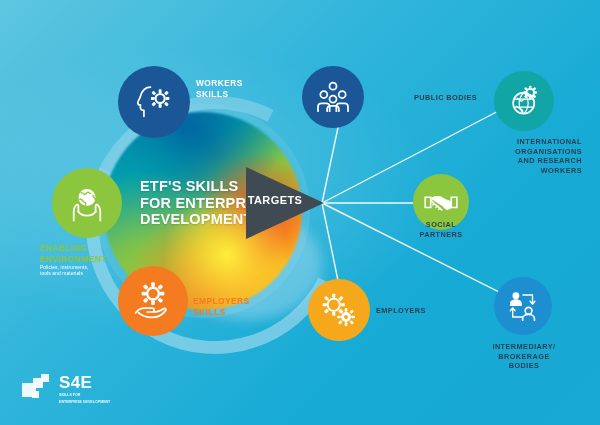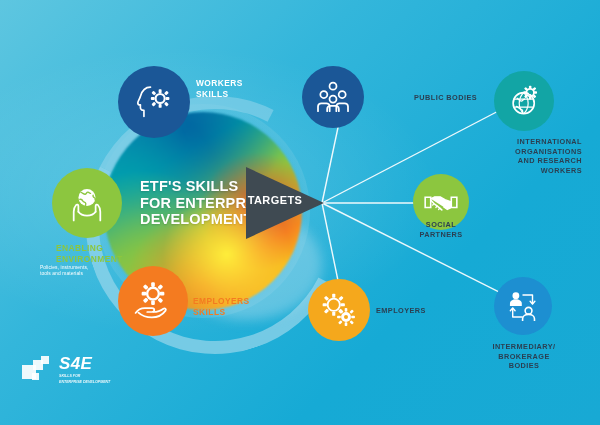--- a/index.html
+++ b/index.html
@@ -26,21 +26,21 @@
   }
   .etf-main{display:flex;align-items:flex-start;gap:5px;}
   .etf-word{
     font-size:27px;font-weight:bold;color:#ffffff;letter-spacing:.5px;line-height:26px;
     font-family:"Liberation Sans", sans-serif;
   }
   .etf-tag{color:#ffffff;font-size:4.6px;line-height:6px;font-weight:bold;padding-top:10px;letter-spacing:.1px;}
   .etf-sub{color:#ffffff;font-size:6.2px;font-weight:bold;margin-top:5px;letter-spacing:.2px;}
 
   
-  .s4e{position:absolute;left:22px;top:356px;display:flex;align-items:flex-start;gap:7px;font-style:italic;}
+  .s4e{position:absolute;left:22px;top:374px;display:flex;align-items:flex-end;gap:7px;}
   .s4e-mark{position:relative;width:30px;height:30px;}
   .s4e-mark span{position:absolute;background:rgba(255,255,255,.92);display:block;}
   .s4e-txt{color:#ffffff;}
   .s4e-txt .big{font-size:17px;font-weight:bold;letter-spacing:.4px;line-height:16px;}
   .s4e-txt .small{font-size:3.6px;line-height:4.4px;font-weight:bold;opacity:.9;margin-top:2px;}
 
   
   .blob{
     position:absolute;left:104px;top:112px;width:198px;height:198px;border-radius:50%;
     background:
@@ -153,21 +153,21 @@
 
   <div class="node">
     <div class="circ" style="left:52px;top:168px;width:70px;height:70px;background:#8cc63f;">
       <svg width="44" height="44" viewBox="0 0 48 48">
         <circle cx="24" cy="18" r="9.3" fill="#fff"></circle>
         <path d="M17.5 12.5c2 .7 3 2.2 4.6 1.9 1.6-.3 1.1-2.3 3-2.2 1.3.1 1.4 1.6 2.8 1.3M16.2 20.1c1.7-.6 2.7.6 3.4 1.9.8 1.4 2.6 1 3 2.5.3 1.2-.5 2-.2 2.9M30.8 15.5c-.8 1.2.3 2.2 1.2 2.6 1 .4 1.2 1.6.8 2.6" fill="none" stroke="#8cc63f" stroke-width="1.5" stroke-linecap="round"></path>
         <path d="M9.5 43V33.5c0-3 1-5.5 2.6-7.3.9-1 2.5-.4 2.5 1v6.3M38.5 43V33.5c0-3-1-5.5-2.6-7.3-.9-1-2.5-.4-2.5 1v6.3" fill="none" stroke="#fff" stroke-width="1.9" stroke-linecap="round" stroke-linejoin="round"></path>
         <path d="M14.6 33.5c1.5 2.2 4.8 4.2 9.4 4.2s7.9-2 9.4-4.2" fill="none" stroke="#fff" stroke-width="1.9" stroke-linecap="round"></path>
       </svg>
     </div>
-    <div class="lbl lbl-green" style="left:40px;top:243px;width:104px;margin-left:16px;">
+    <div class="lbl lbl-green" style="left:40px;top:243px;width:104px;">
       <div>ENABLING</div>
       <div>ENVIRONMENT</div>
     </div>
     <div class="lbl lbl-sub" style="left:40px;top:265px;width:104px;">
       <div>Policies, instruments,</div>
       <div>tools and materials</div>
     </div>
   </div>
 
   <div class="node">

